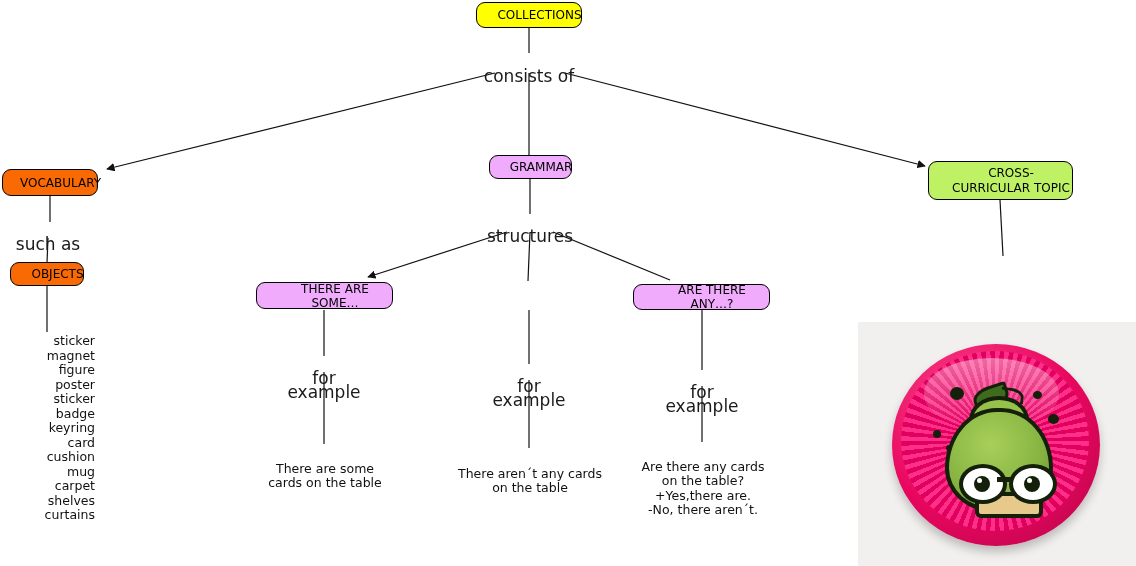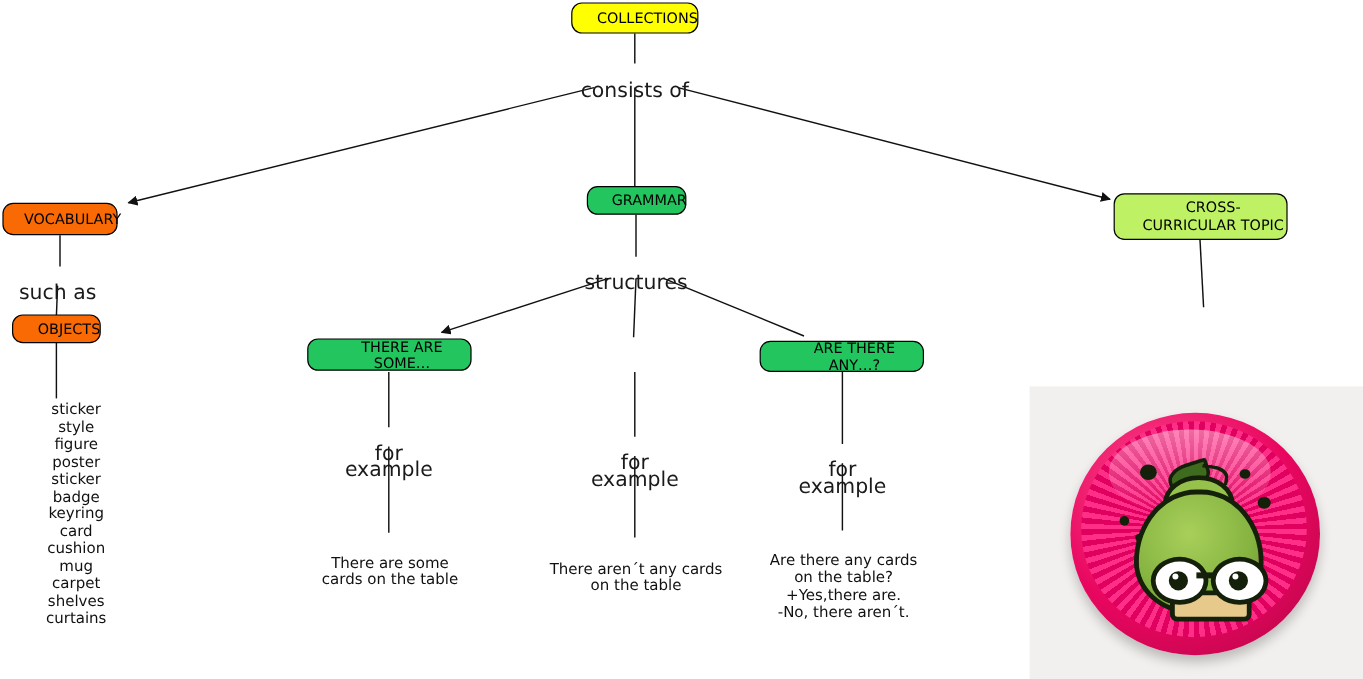--- a/index.html
+++ b/index.html
@@ -36,21 +36,21 @@
     text-align: center;
     display: flex;
     align-items: center;
     justify-content: center;
     white-space: pre-line;
     z-index: 3;
     padding-left: 21px;
   }
   .node-yellow  { background: #ffff00; }
   .node-orange  { background: #f96a05; }
-  .node-cyan    { background: #22c55e; }
+  .node-cyan    { background: #f0abfc; }
   .node-magenta { background: #bef264; }
 
   .edge-label {
     position: absolute;
     font-size: 17px;
     line-height: 14px;
     color: #1a1a1a;
     text-align: center;
     white-space: pre-line;
     z-index: 2;
@@ -62,23 +62,22 @@
     color: #111111;
     text-align: center;
     white-space: pre-line;
     z-index: 2;
   }
   .word-list {
     position: absolute;
     font-size: 12.5px;
     line-height: 14.5px;
     color: #111111;
-    text-align: center;
+    text-align: right;
     z-index: 2;
-    padding-left: 16px;
   }
   .word-list div { display: block; }
 
   #photo {
     position: absolute;
     z-index: 1;
     overflow: hidden;
     background: #f2f0ee;
   }
   .badge-wrap {
@@ -290,21 +289,21 @@
   <div class="edge-label" style="left:479px; top:365px; width:100px;">
     <span>for example</span>
   </div>
 
   <div class="edge-label" style="left:652px; top:371px; width:100px;">
     <span>for example</span>
   </div>
 
   <div class="word-list" style="left:0px; top:334px; width:95px;">
     <div>sticker</div>
-    <div>style</div>
+    <div>magnet</div>
     <div>figure</div>
     <div>poster</div>
     <div>sticker</div>
     <div>badge</div>
     <div>keyring</div>
     <div>card</div>
     <div>cushion</div>
     <div>mug</div>
     <div>carpet</div>
     <div>shelves</div>

